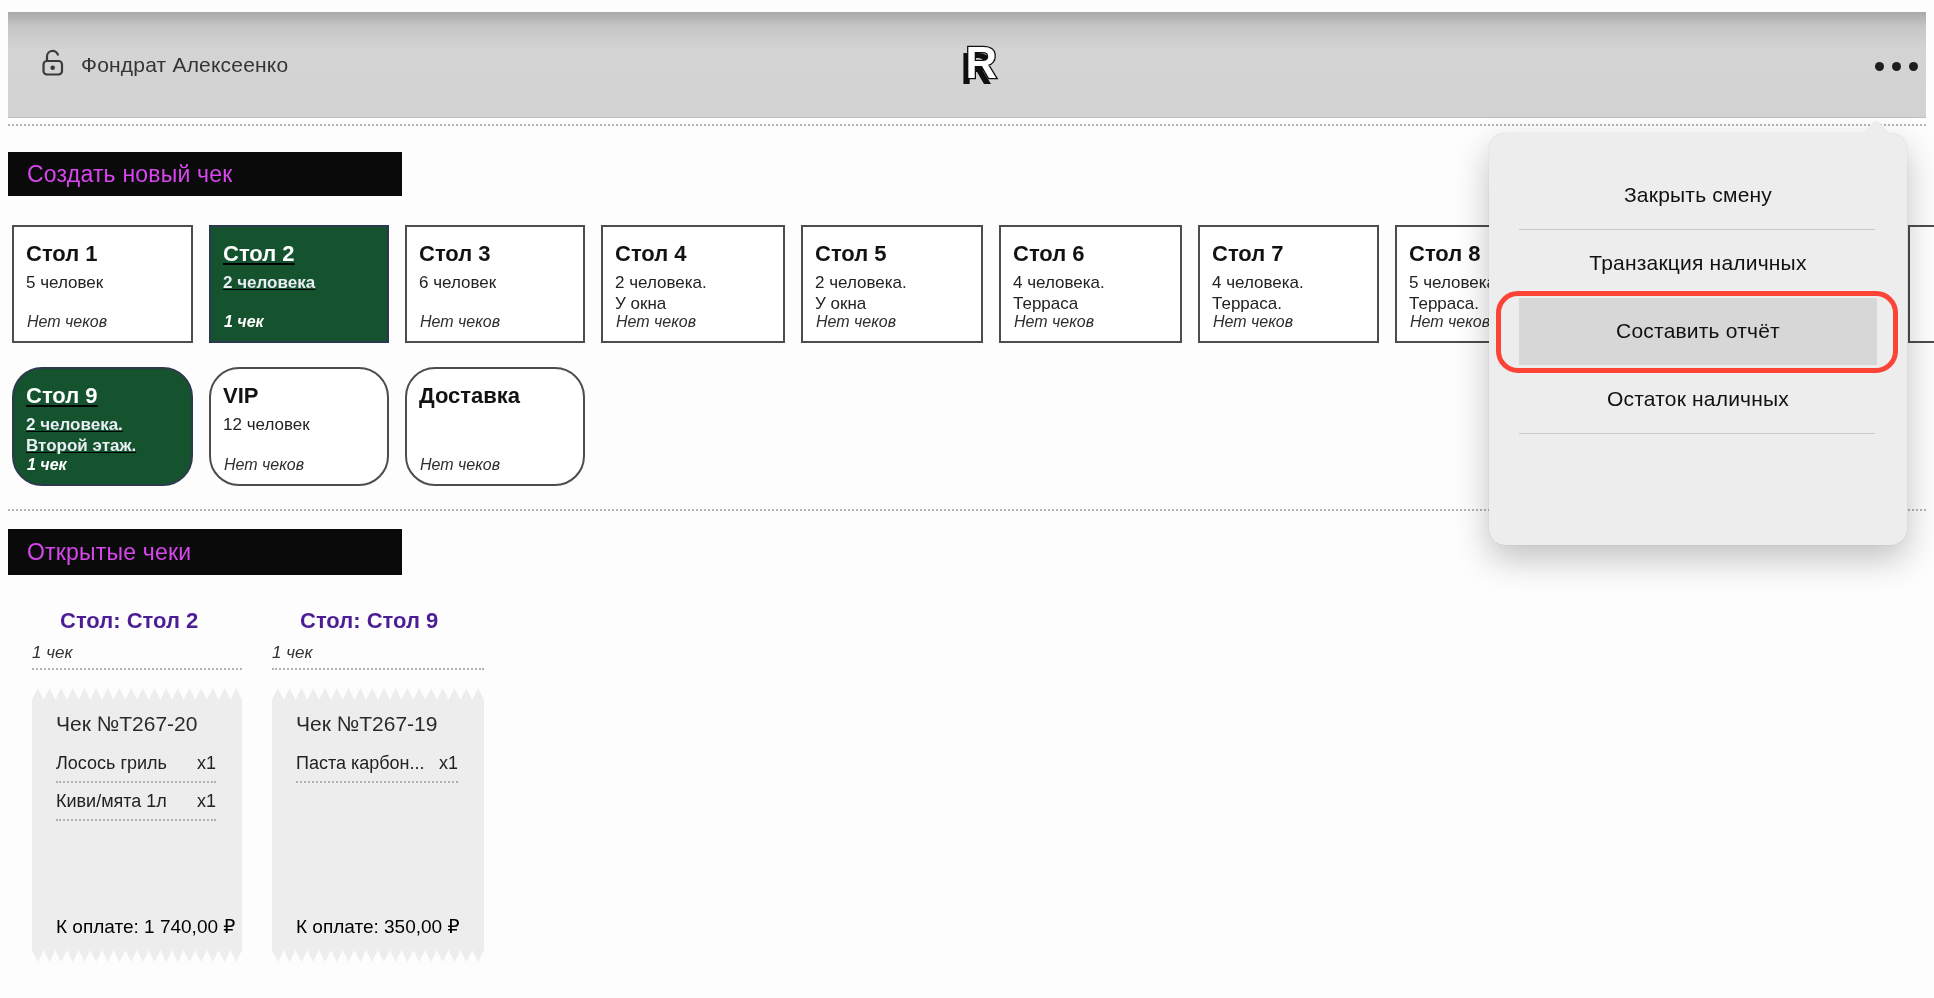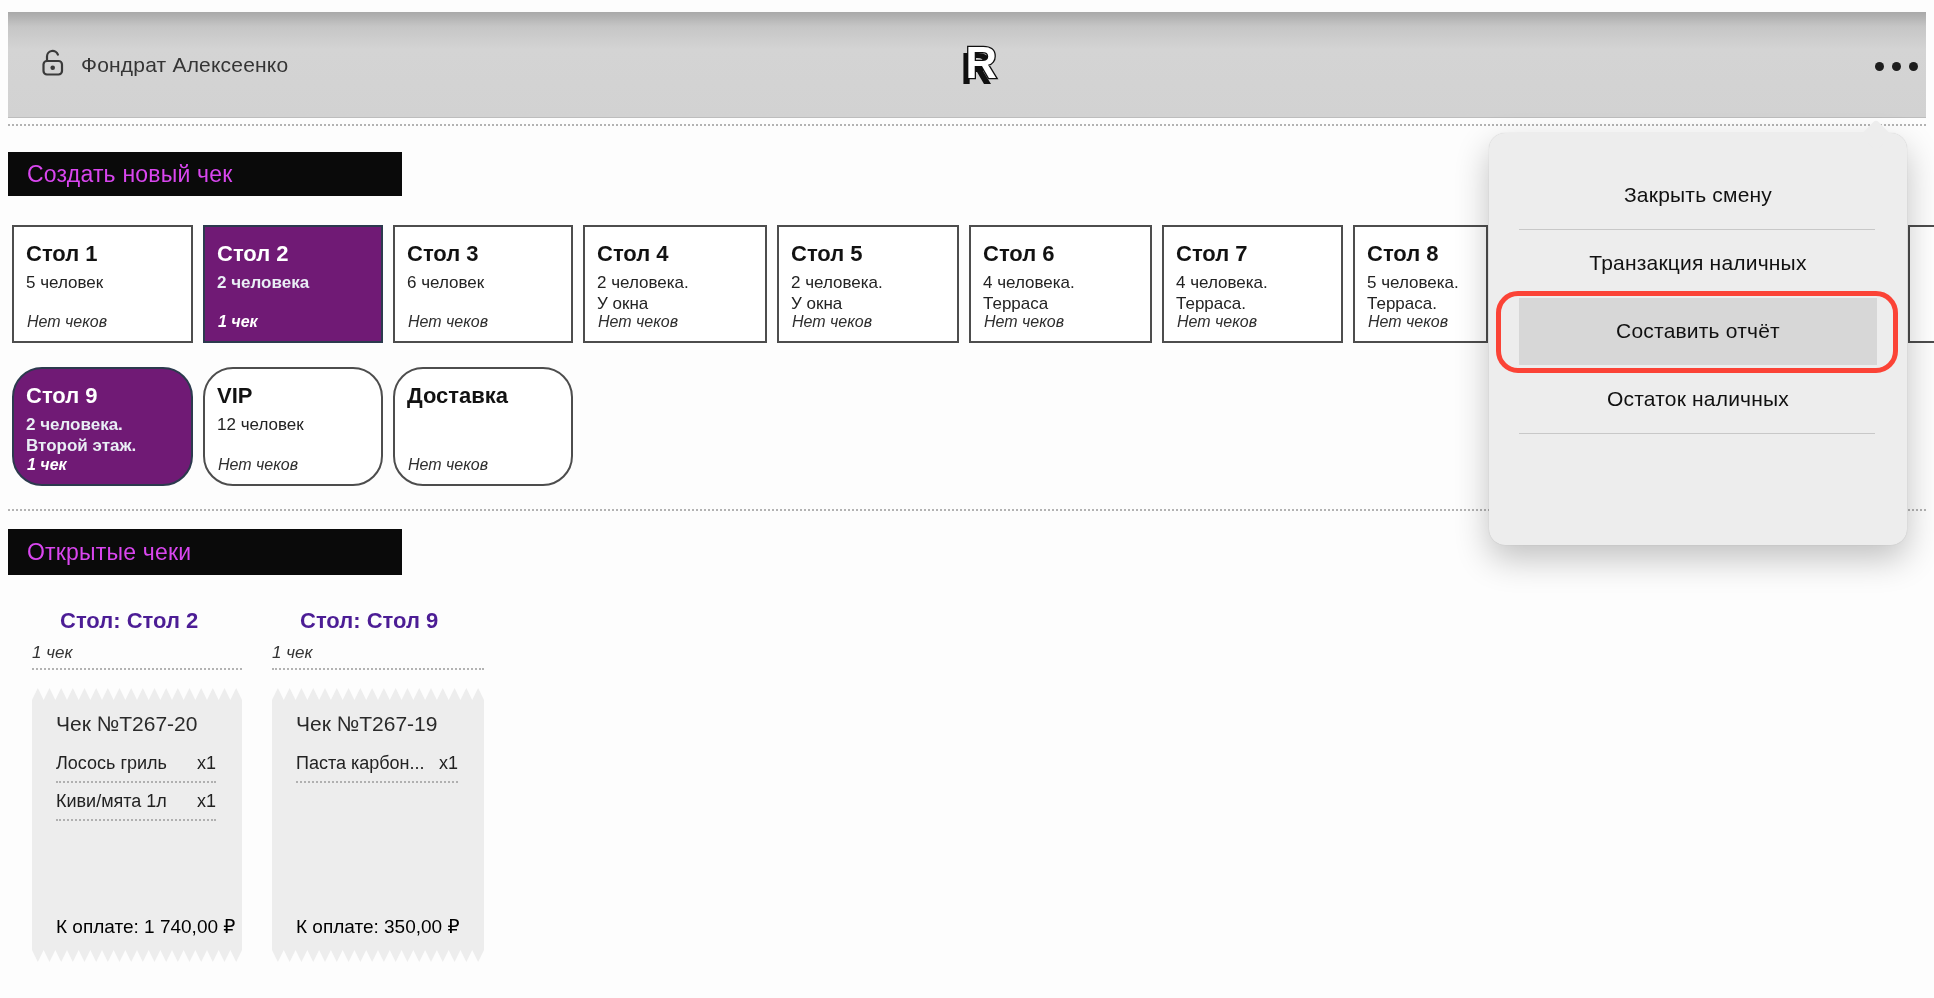--- a/index.html
+++ b/index.html
@@ -37,32 +37,32 @@
   
   .sec-header {
     left:8px; width:394px; height:44px; background:#0a0a0a; color:#d946ef;
     font-size:23px; font-weight:normal; line-height:44px; padding-left:19px;
     box-sizing:border-box; letter-spacing:.2px;
   }
   .sec-header.create { top:152px; }
   .sec-header.open   { top:529px; height:46px; line-height:46px; }
 
   
-  .cards-row { display:flex; gap:10px;align-items:center; }
+  .cards-row { display:flex; gap:16px;align-items:center; }
   .row1 { left:12px; top:225px; }
   .row2 { left:12px; top:367px; }
   .tcard {
     box-sizing:border-box; height:118px; background:#fff;
     border:2px solid #4d4d4d; position:relative; padding:12px 12px; cursor:pointer;
   }
   .row2 .tcard { height:119px;border-radius:30px; }
   .tcard .t-title { font-size:22px; font-weight:bold; color:#121212; margin:2px 0 5px 0; }
   .tcard .t-line  { font-size:17px; color:#232323; line-height:1.25; }
   .tcard .t-status{ position:absolute; left:13px; bottom:10px; font-size:16px; font-style:italic; color:#2e2e2e; }
-  .tcard.selected { background:#701a75; border-color:#2c3a4e; }
+  .tcard.selected { background:#14532d; border-color:#2c3a4e;text-decoration:underline; }
   .tcard.selected .t-title { color:#fff; }
   .tcard.selected .t-line  { color:#e9eef5; font-weight:600; }
   .tcard.selected .t-status{ color:#fff; font-weight:bold; }
   .tcard.partial { left:1908px; top:225px; width:50px; }
 
   
   .rcol { top:608px; }
   .rcol.c1 { left:32px;  width:210px; }
   .rcol.c2 { left:272px; width:212px; }
   .rcol .r-table { font-size:22px; font-weight:bold; color:#4c1d95;margin-left:28px; }

